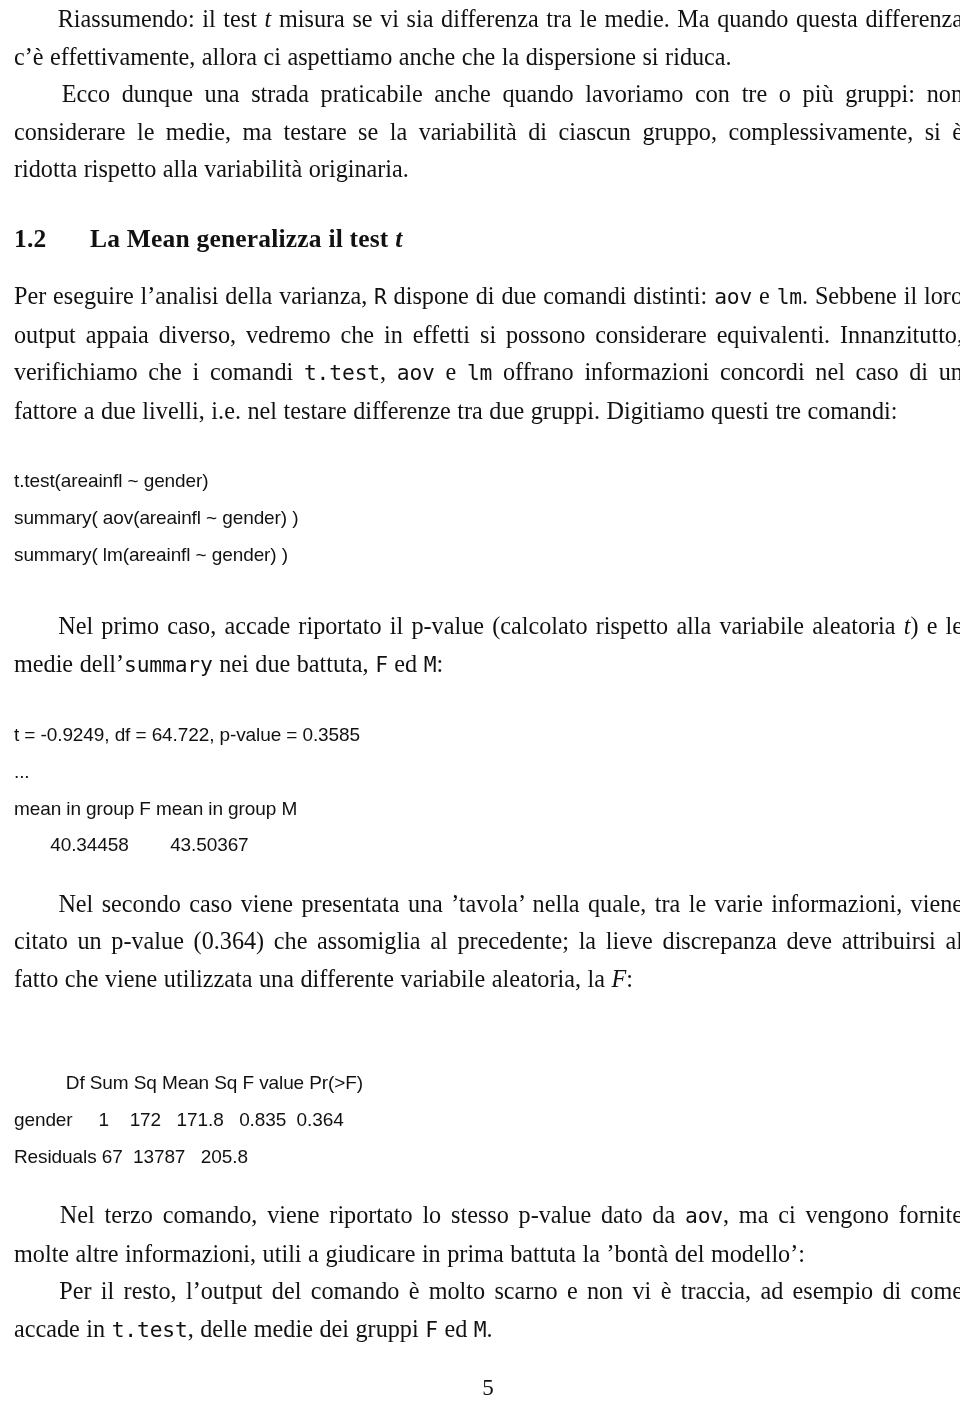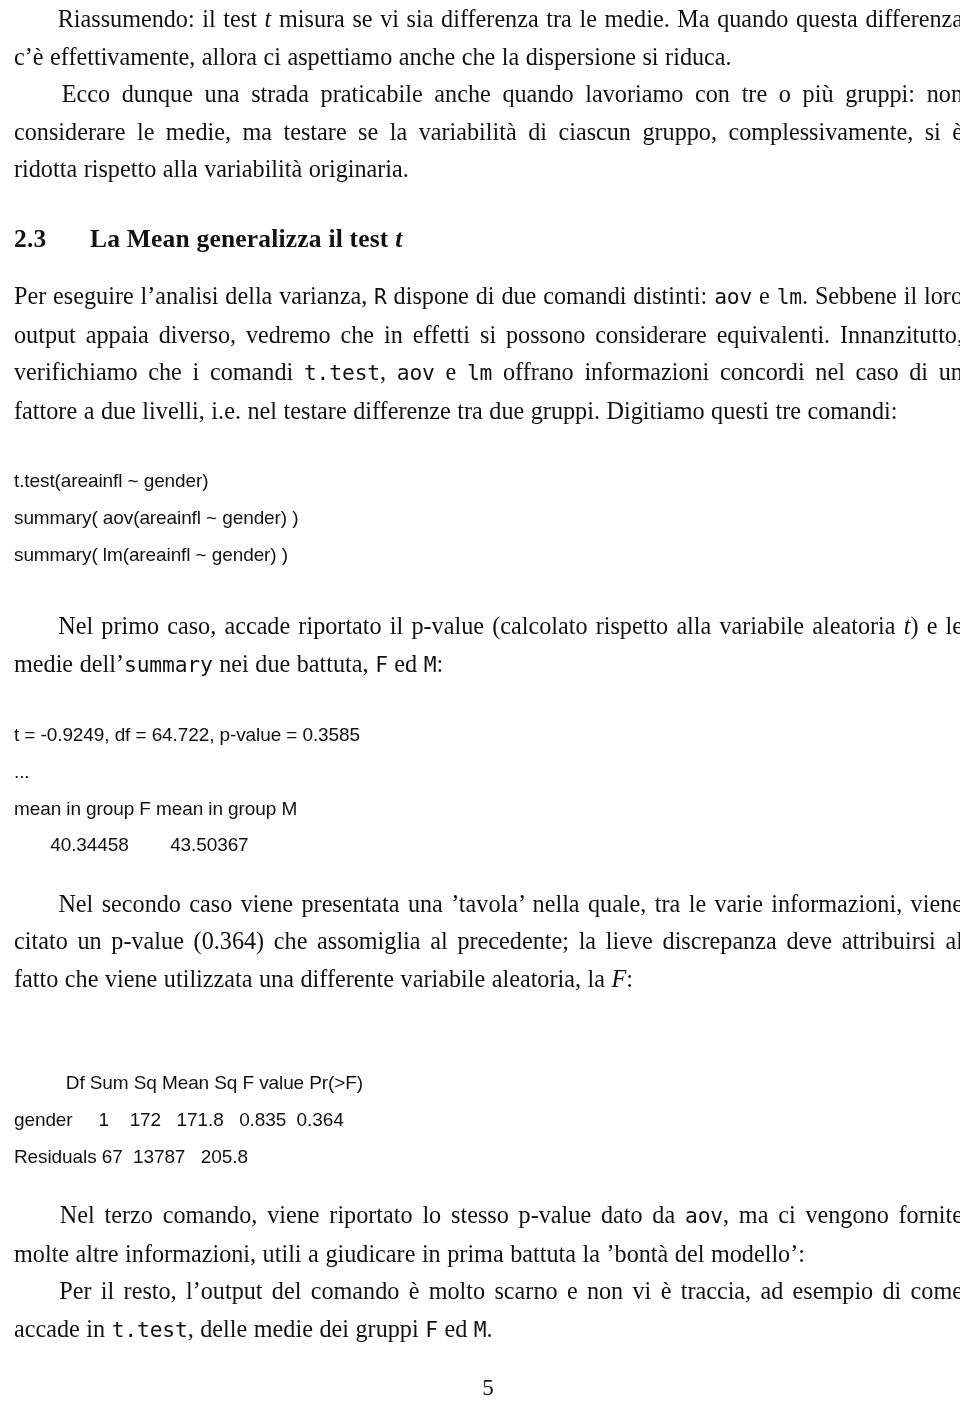--- a/index.html
+++ b/index.html
@@ -95,21 +95,21 @@
     <span>Riassumendo: il test </span><span class="it">t</span><span> misura se vi sia differenza tra le medie. Ma quando questa differenza c’è effettivamente, allora ci aspettiamo anche che la dispersione si riduca.</span>
   </p>
 
   <p class="body-text indent tight">
     <span>Ecco dunque una strada praticabile anche quando lavoriamo con tre o più gruppi: non considerare le medie, ma testare se la variabilità di ciascun gruppo, complessivamente, si è ridotta rispetto alla variabilità originaria.</span>
   </p>
 
   <div class="gap-large"></div>
 
   <h2 class="section">
-    <span class="num">2.3</span><span>La Mean generalizza il test </span><span class="it">t</span>
+    <span class="num">1.2</span><span>La Mean generalizza il test </span><span class="it">t</span>
   </h2>
 
   <div class="gap-medium"></div>
 
   <p class="body-text">
     <span>Per eseguire l’analisi della varianza, </span><code class="inline">R</code><span> dispone di due comandi distinti: </span><code class="inline">aov</code><span> e </span><code class="inline">lm</code><span>. Sebbene il loro output appaia diverso, vedremo che in effetti si possono considerare equivalenti. Innanzitutto, verifichiamo che i comandi </span><code class="inline">t.test</code><span>, </span><code class="inline">aov</code><span> e </span><code class="inline">lm</code><span> offrano informazioni concordi nel caso di un fattore a due livelli, i.e. nel testare differenze tra due gruppi. Digitiamo questi tre comandi:</span>
   </p>
 
   <div class="gap-large"></div>
 

